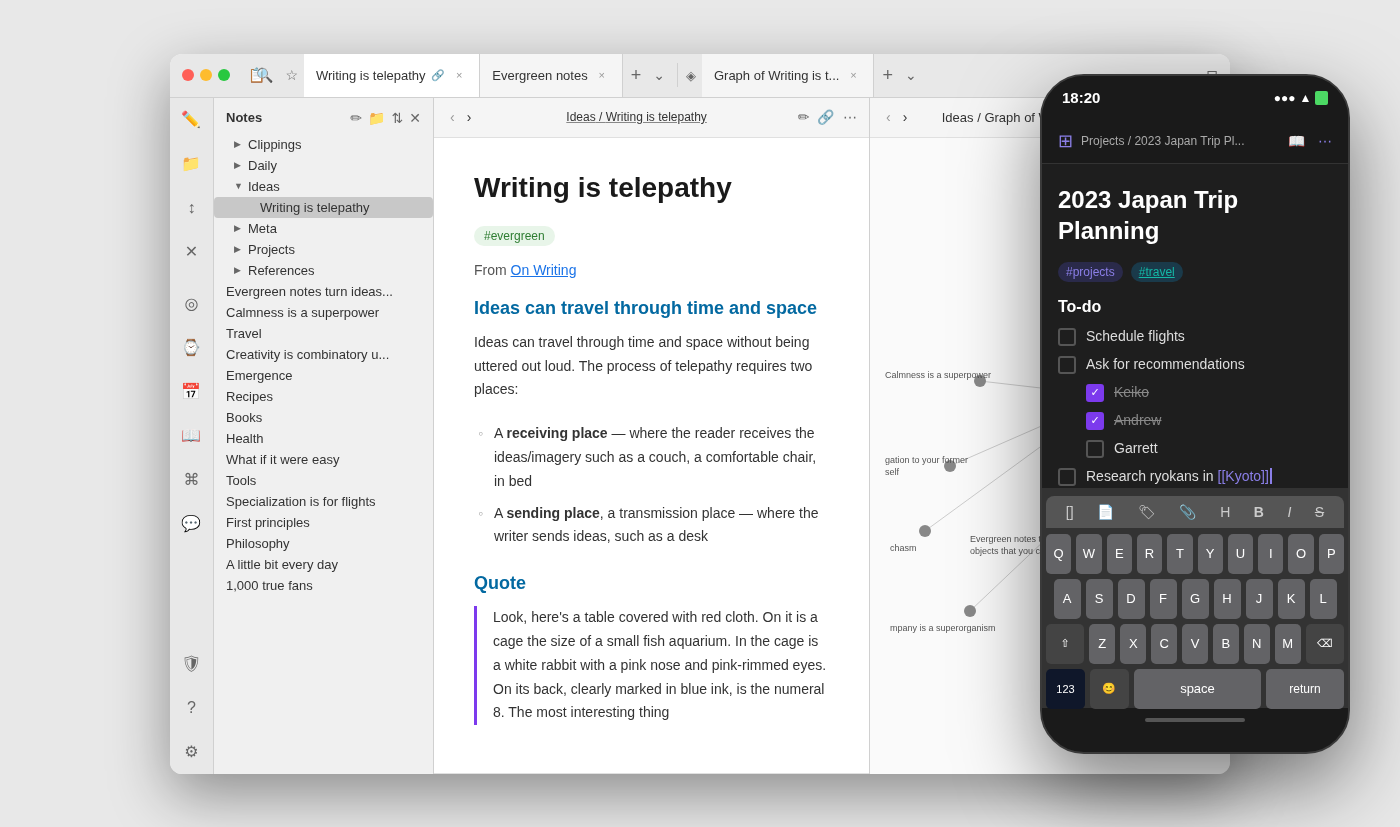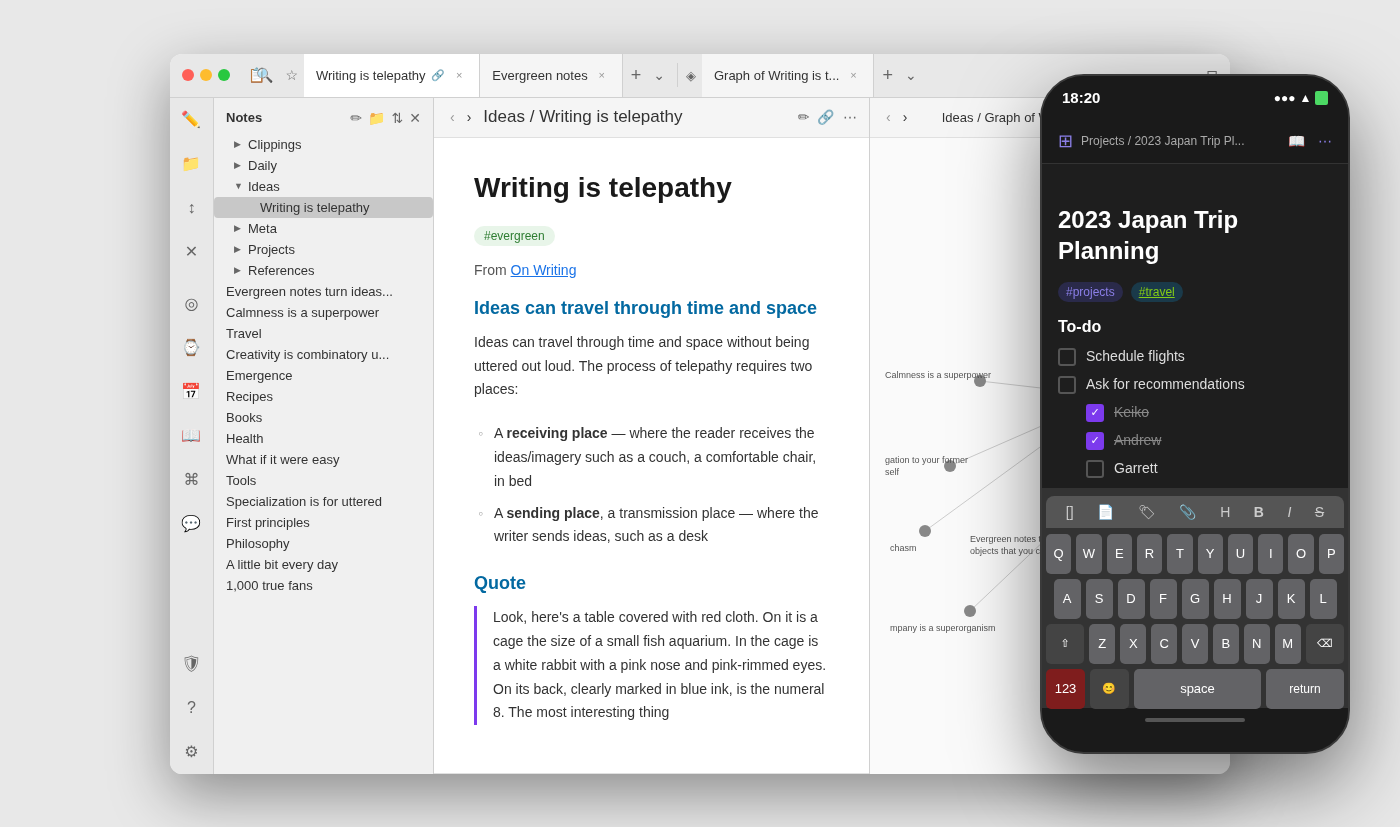--- a/index.html
+++ b/index.html
@@ -220,23 +220,25 @@
       gap: 4px;
     }
     .editor-nav-btn {
       font-size: 14px;
       color: #999;
       cursor: pointer;
       padding: 2px 4px;
     }
     .editor-nav-btn.active { color: #333; }
     .breadcrumb {
-      font-size: 17px;
+      font-size: 12px;
       color: #888;
       flex: 1;
+      text-align: center;
+      text-decoration: underline;
     }
     .breadcrumb span { color: #333; }
     .editor-toolbar-right {
       display: flex;
       gap: 8px;
       font-size: 14px;
       color: #666;
     }
 
     .editor-content {
@@ -426,35 +428,34 @@
       padding: 20px 16px;
       height: calc(100% - 88px - 220px - 44px);
       overflow-y: auto;
     }
     .phone-note-title {
       font-size: 24px;
       font-weight: 700;
       color: white;
       line-height: 1.3;
       margin-bottom: 16px;
-      margin-top: 20px;
     }
     .phone-tags {
       display: flex;
       gap: 8px;
       margin-bottom: 16px;
     }
     .phone-tag {
       background: #2a2a4a;
       color: #8b7fe8;
       font-size: 12px;
       padding: 3px 8px;
       border-radius: 10px;
     }
-    .phone-tag.travel { background: #1a3a4a; color: #84cc16; text-decoration: underline; }
+    .phone-tag.travel { background: #1a3a4a; color: #14b8a6; text-decoration: underline; }
 
     .phone-section-title {
       font-size: 16px;
       font-weight: 600;
       color: white;
       margin-bottom: 12px;
     }
 
     .phone-todo-item {
       display: flex;
@@ -539,22 +540,22 @@
       width: 130px;
       background: #636366;
     }
     .phone-key.return-key {
       width: 80px;
       background: #636366;
       font-size: 12px;
     }
     .phone-key.num-key {
       width: 40px;
-      background: #7f1d1d;
-      font-size: 13px;
+      background: #0f172a;
+      font-size: 11px;
     }
 
     .phone-home-indicator {
       height: 24px;
       background: #1a1a1a;
       display: flex;
       align-items: center;
       justify-content: center;
     }
     .phone-home-bar {
@@ -701,21 +702,21 @@
         <div class="tree-item">
           <span>Health</span>
         </div>
         <div class="tree-item">
           <span>What if it were easy</span>
         </div>
         <div class="tree-item">
           <span>Tools</span>
         </div>
         <div class="tree-item">
-          <span>Specialization is for uttered</span>
+          <span>Specialization is for flights</span>
         </div>
         <div class="tree-item">
           <span>First principles</span>
         </div>
         <div class="tree-item">
           <span>Philosophy</span>
         </div>
         <div class="tree-item">
           <span>A little bit every day</span>
         </div>

